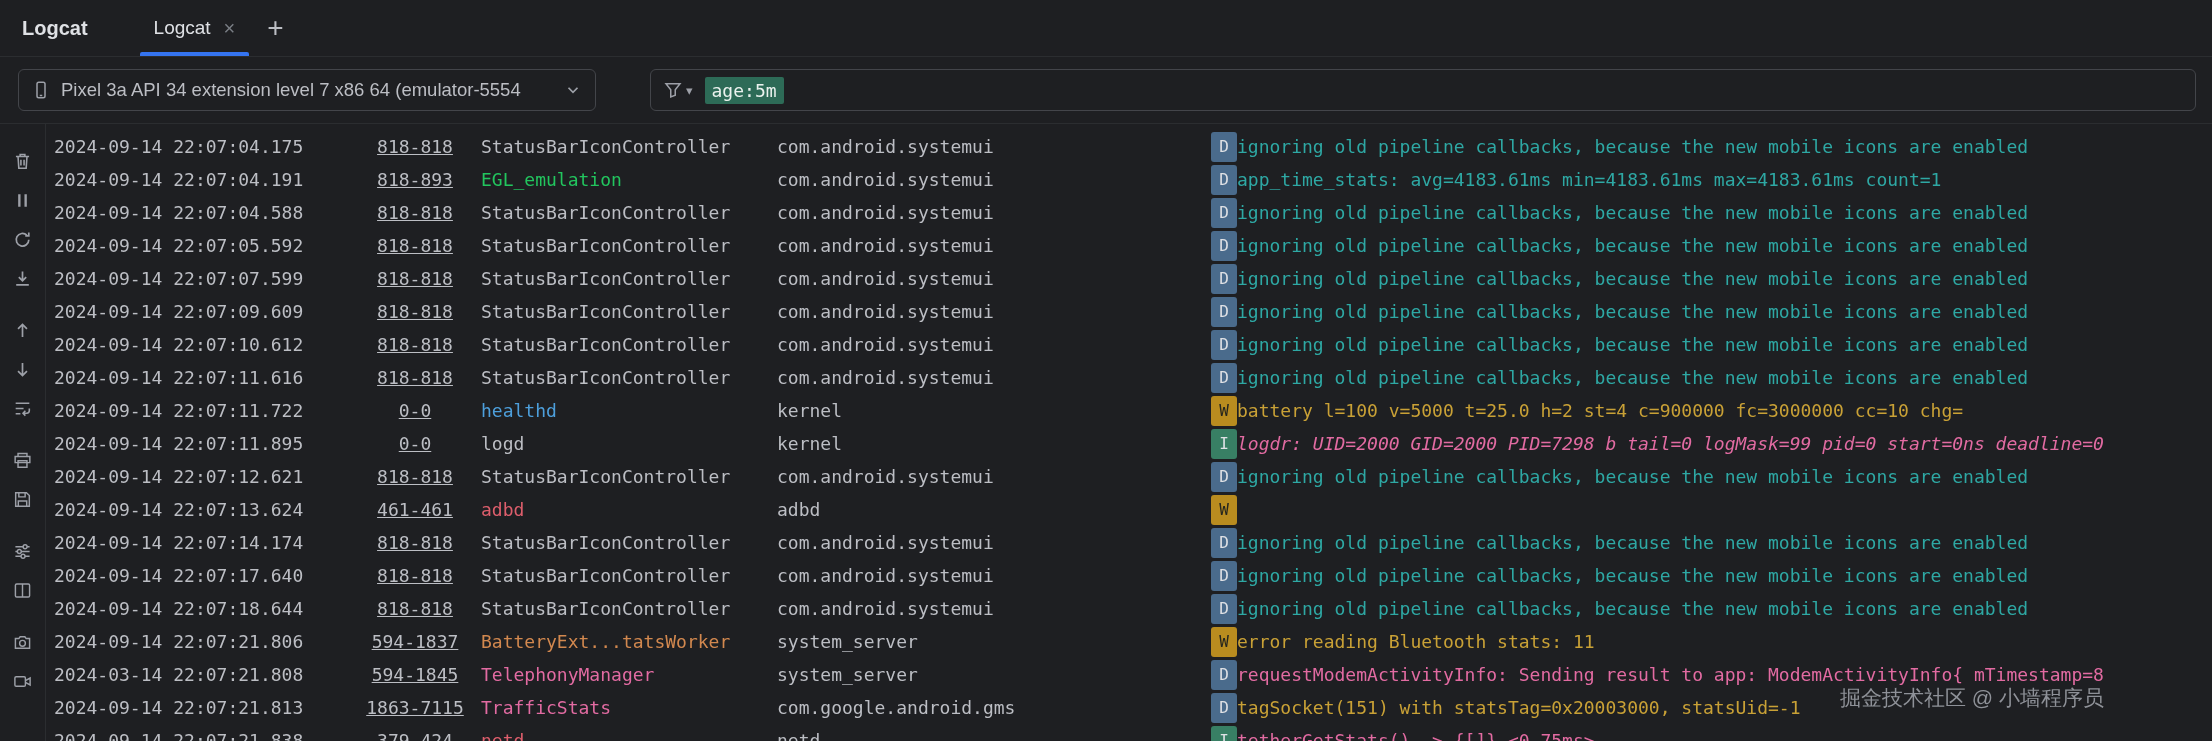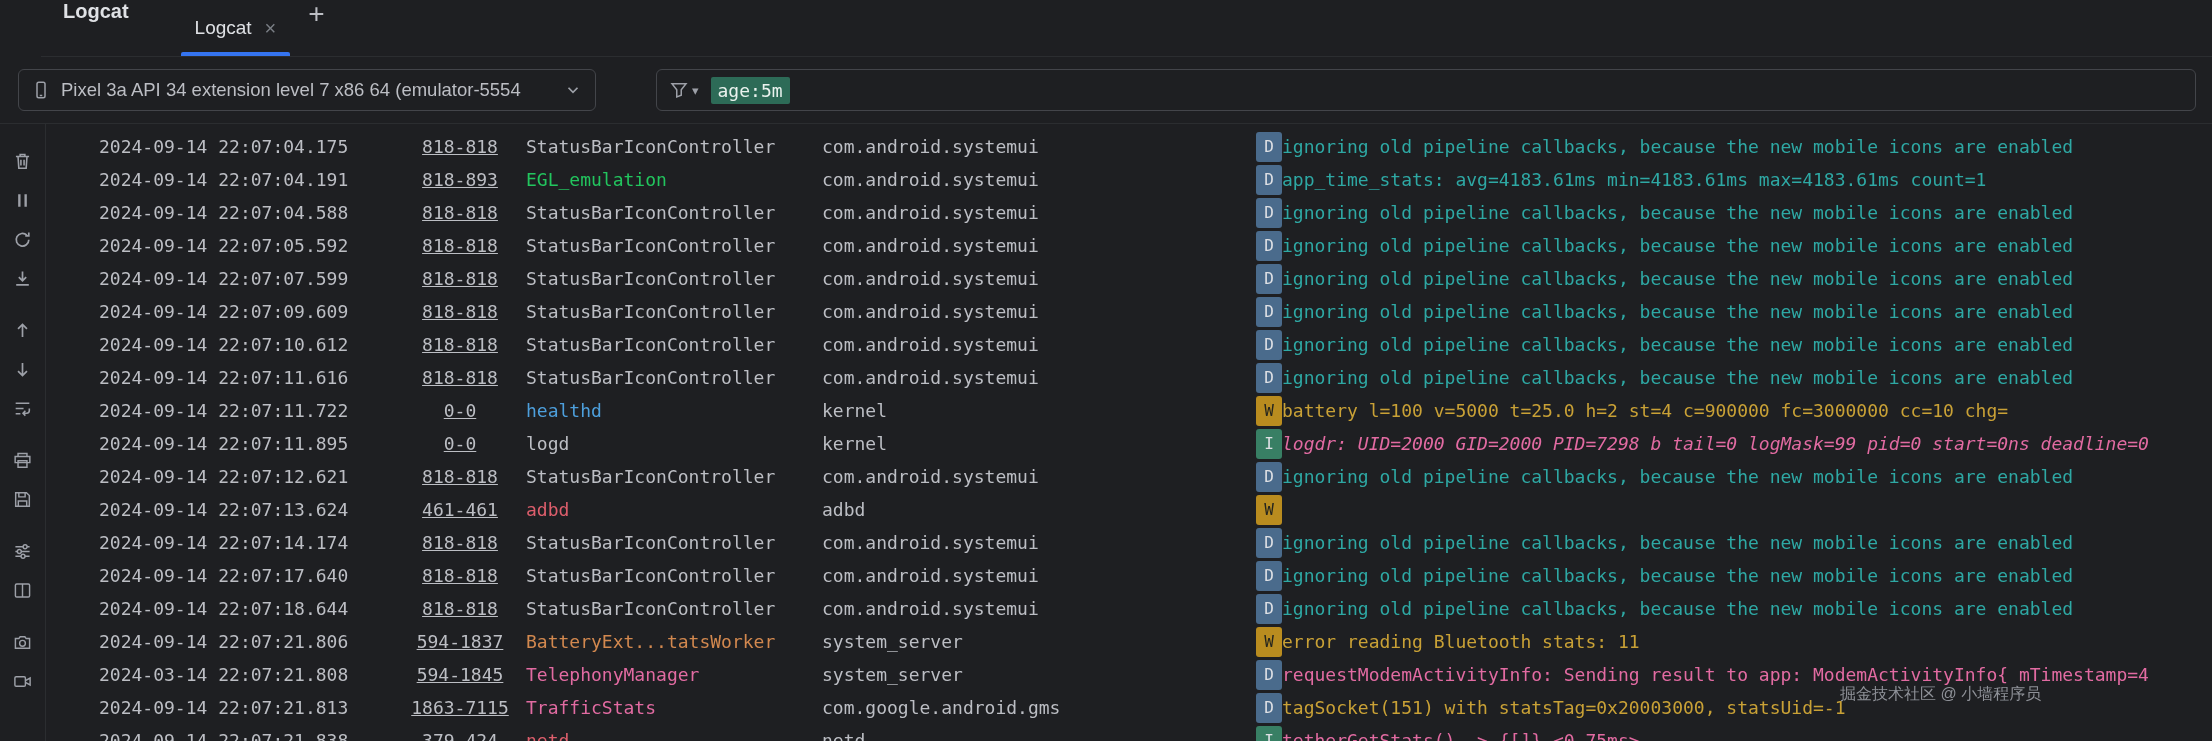--- a/index.html
+++ b/index.html
@@ -1,56 +1,56 @@
 <!DOCTYPE html>
 <html><head>
 <meta charset="utf-8">
 <style>
   html,body{margin:0;padding:0;background:#1e1f22;}
   body{width:2212px;height:741px;overflow:hidden;font-family:"Liberation Sans",sans-serif;}
   .app{width:2212px;height:741px;display:flex;flex-direction:column;background:#1e1f22;color:#bcbec4;}
 
   
-  .titlebar{height:56px;flex:0 0 56px;display:flex;align-items:flex-start;border-bottom:1px solid #2b2d30;margin-left:41px;}
+  .titlebar{height:56px;flex:0 0 56px;display:flex;align-items:center;border-bottom:1px solid #2b2d30;}
   .tool-title{font-size:20px;font-weight:700;color:#dfe1e5;margin-left:22px;}
   .tab{height:56px;display:flex;align-items:center;gap:13px;padding:0 14px;margin-left:52px;position:relative;}
   .tab-label{font-size:19px;color:#dfe1e5;}
   .tab-close{color:#7a7e85;font-size:20px;line-height:1;}
   .tab-underline{position:absolute;left:0;right:0;bottom:0;height:4px;background:#3574f0;border-radius:2px 2px 0 0;}
   .add-tab{margin-left:18px;color:#bcbec4;font-size:28px;font-weight:300;line-height:1;}
 
   
-  .toolbar-row{height:66px;flex:0 0 66px;display:flex;align-items:center;border-bottom:1px solid #2b2d30;padding:0 16px 0 18px;gap:6px;}
+  .toolbar-row{height:66px;flex:0 0 66px;display:flex;align-items:center;border-bottom:1px solid #2b2d30;padding:0 16px 0 18px;}
   .device-select{width:578px;height:42px;border:1px solid #43454a;border-radius:6px;display:flex;align-items:center;gap:10px;padding:0 12px;font-size:18.5px;color:#bcbec4;box-sizing:border-box;}
   .device-select .dev-icon{width:20px;height:20px;flex:0 0 20px;color:#9da0a8;display:flex;}
   .device-label{flex:1;white-space:nowrap;overflow:hidden;}
   .chev{width:20px;height:20px;color:#9da0a8;display:flex;flex:0 0 20px;}
   .filter-field{flex:1;height:42px;margin-left:54px;border:1px solid #43454a;border-radius:6px;display:flex;align-items:center;gap:12px;padding:0 12px;box-sizing:border-box;}
   .funnel-wrap{display:flex;align-items:center;gap:3px;color:#9da0a8;}
   .funnel-wrap svg{width:20px;height:20px;}
   .funnel-caret{font-size:13px;color:#9da0a8;}
   .token{font-family:"DejaVu Sans Mono",monospace;font-size:18px;color:#eaf2ee;background:#2d6b57;padding:3px 7px;border-radius:2px;}
 
   
-  .body{flex:1;display:flex;min-height:0;position:relative;gap:45px;}
+  .body{flex:1;display:flex;min-height:0;position:relative;}
   .side-toolbar{flex:0 0 46px;border-right:1px solid #2b2d30;display:flex;flex-direction:column;align-items:center;padding-top:22px;box-sizing:border-box;}
   .tool-icon{width:30px;height:30px;display:flex;align-items:center;justify-content:center;color:#9da0a8;margin-bottom:9px;border-radius:4px;}
   .tool-icon.gap{margin-top:13px;}
   .tool-icon svg{width:21px;height:21px;}
 
   .log-pane{flex:1;padding:6px 0 0 8px;font-family:"DejaVu Sans Mono",monospace;font-size:18px;overflow:hidden;position:relative;}
   .log-row{display:grid;grid-template-columns:295px 132px 296px 434px 26px auto;height:33px;align-items:center;white-space:nowrap;}
   .c-time{color:#bcbec4;overflow:hidden;}
   .c-pid{text-align:center;color:#bcbec4;text-decoration:underline;}
   .c-tag{overflow:hidden;}
   .c-pkg{color:#bcbec4;overflow:hidden;}
   .c-badge{width:26px;height:30px;border-radius:3px;display:flex;align-items:center;justify-content:center;font-size:16px;}
   .c-msg{overflow:hidden;}
 
-  .watermark{position:absolute;left:1840px;top:560px;font-size:16px;color:#9b9ea5;opacity:.9;white-space:nowrap;z-index:5;}
+  .watermark{position:absolute;left:1840px;top:560px;font-size:21px;color:#9b9ea5;opacity:.9;white-space:nowrap;z-index:5;}
 </style>
 </head>
 <body>
 
 <div class="app">
 
   <div class="titlebar">
     <span class="tool-title">Logcat</span>
     <div class="tab">
       <span class="tab-label">Logcat</span>
@@ -287,21 +287,21 @@
     <span class="c-pkg">system_server</span>
     <span class="c-badge" style="background: rgb(185, 140, 31); color: rgb(36, 37, 31);">W</span>
     <span class="c-msg" style="color: rgb(201, 161, 54);">error reading Bluetooth stats: 11</span>
   </div>
         <div class="log-row">
     <span class="c-time">2024-03-14 22:07:21.808</span>
     <span class="c-pid">594-1845</span>
     <span class="c-tag" style="color: rgb(226, 107, 162);">TelephonyManager</span>
     <span class="c-pkg">system_server</span>
     <span class="c-badge" style="background: rgb(74, 107, 140); color: rgb(223, 225, 229);">D</span>
-    <span class="c-msg" style="color: rgb(226, 107, 162);">requestModemActivityInfo: Sending result to app: ModemActivityInfo{ mTimestamp=4</span>
+    <span class="c-msg" style="color: rgb(226, 107, 162);">requestModemActivityInfo: Sending result to app: ModemActivityInfo{ mTimestamp=8</span>
   </div>
         <div class="log-row">
     <span class="c-time">2024-09-14 22:07:21.813</span>
     <span class="c-pid">1863-7115</span>
     <span class="c-tag" style="color: rgb(226, 107, 162);">TrafficStats</span>
     <span class="c-pkg">com.google.android.gms</span>
     <span class="c-badge" style="background: rgb(74, 107, 140); color: rgb(223, 225, 229);">D</span>
     <span class="c-msg" style="color: rgb(201, 161, 54);">tagSocket(151) with statsTag=0x20003000, statsUid=-1</span>
   </div>
         <div class="log-row">

